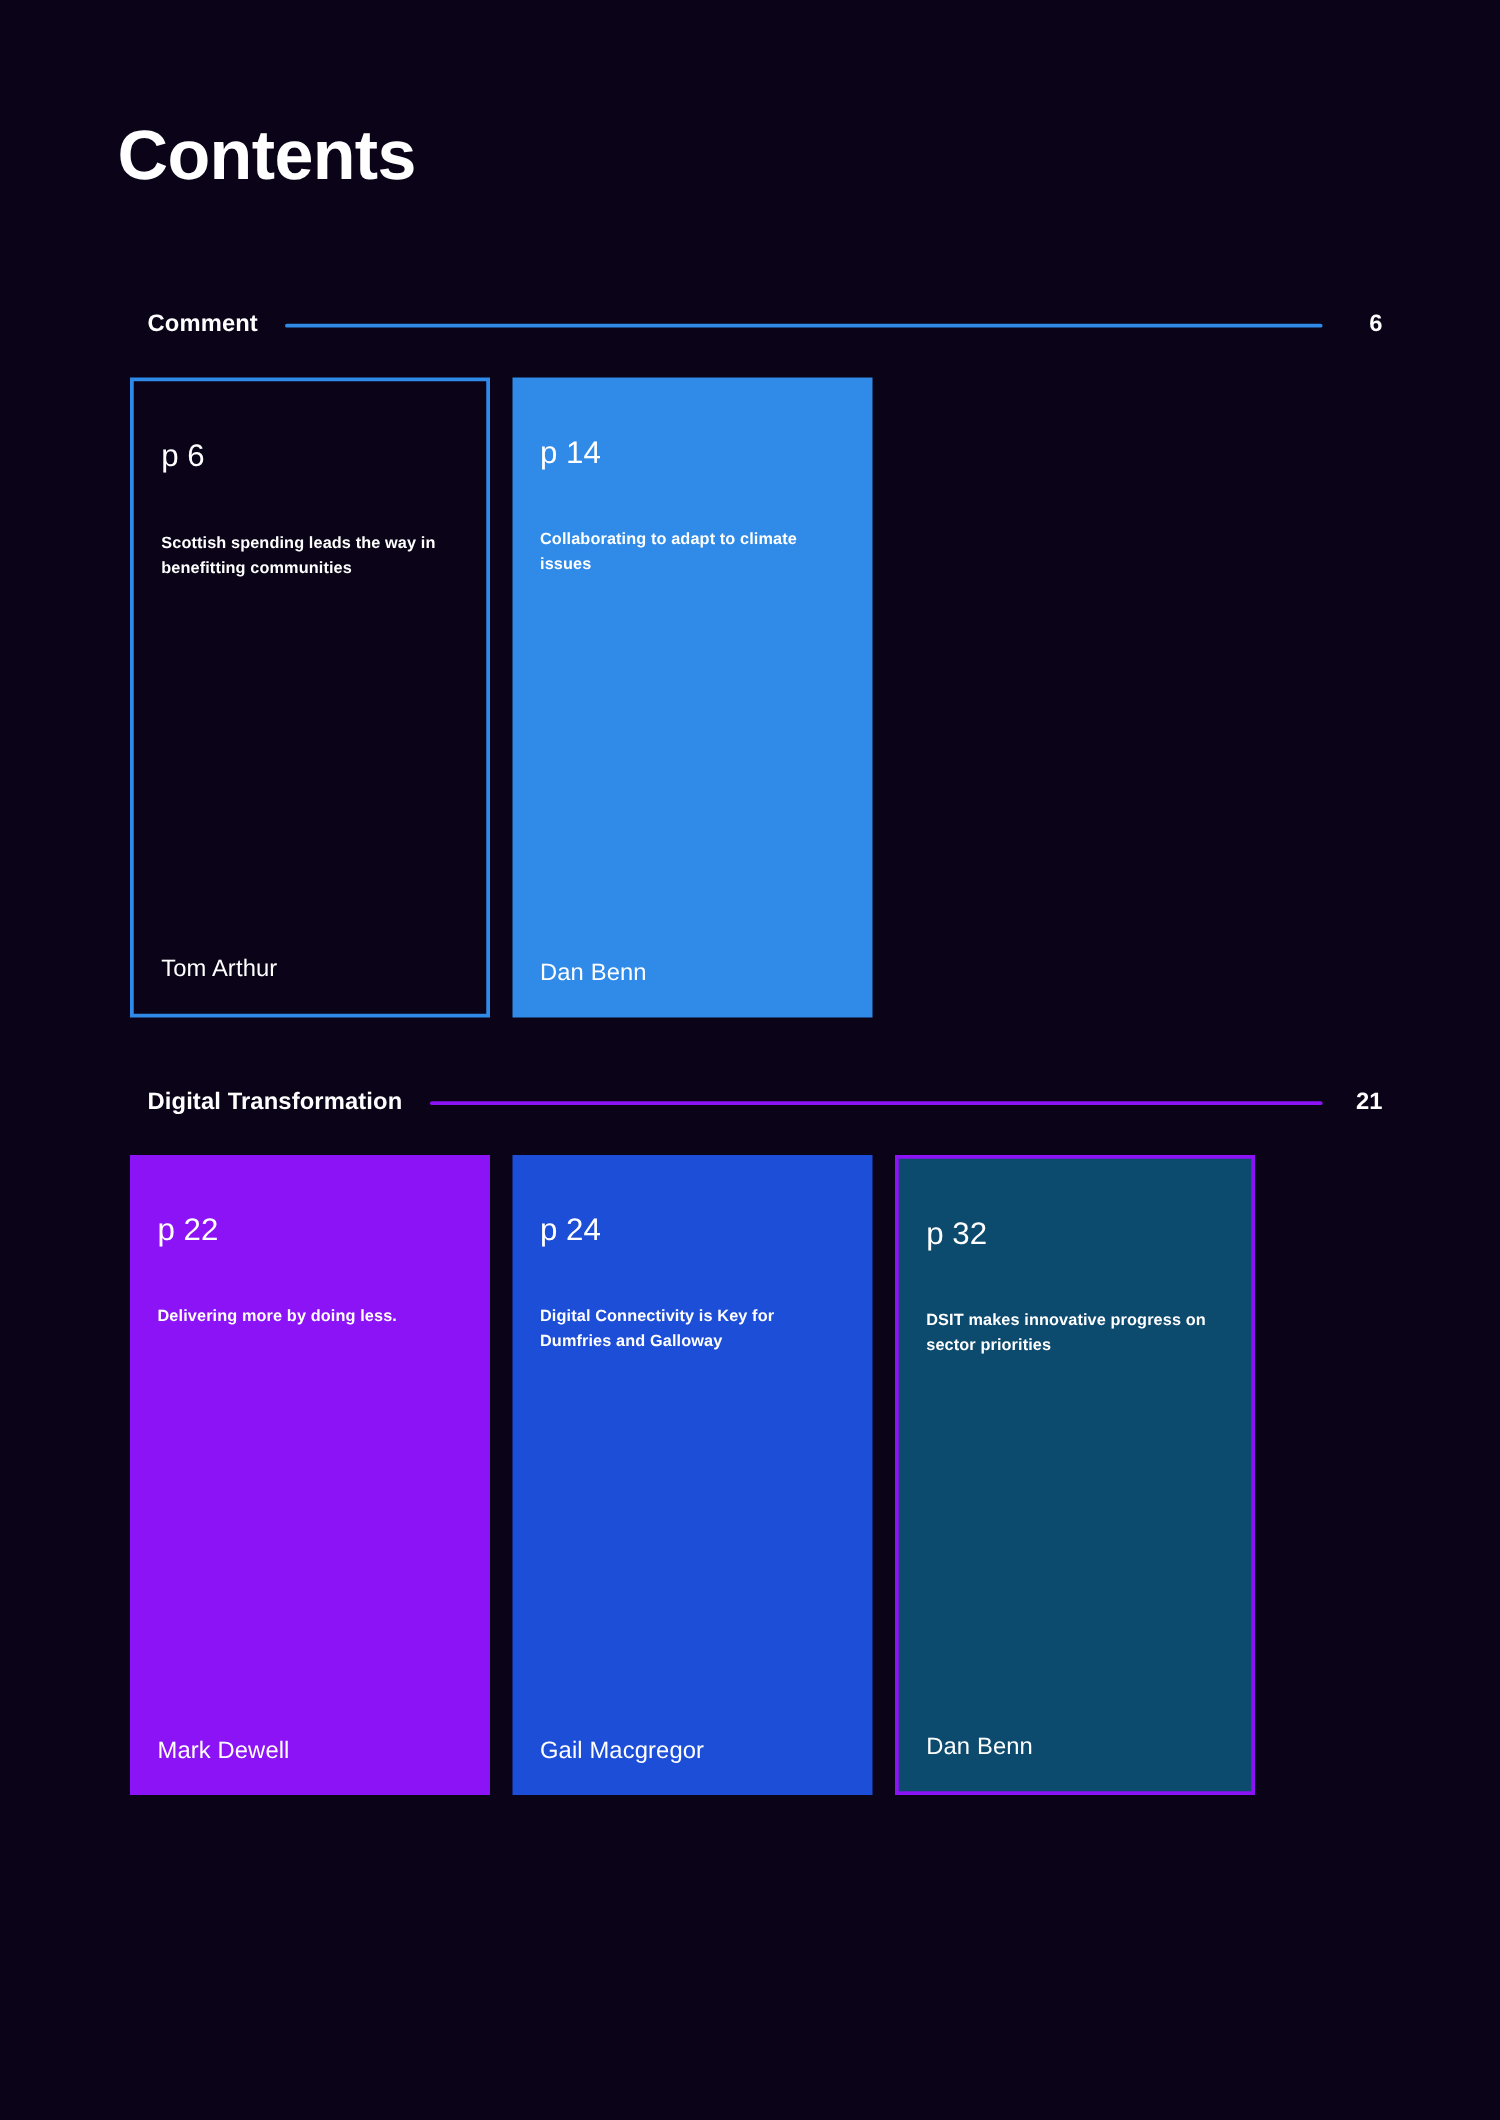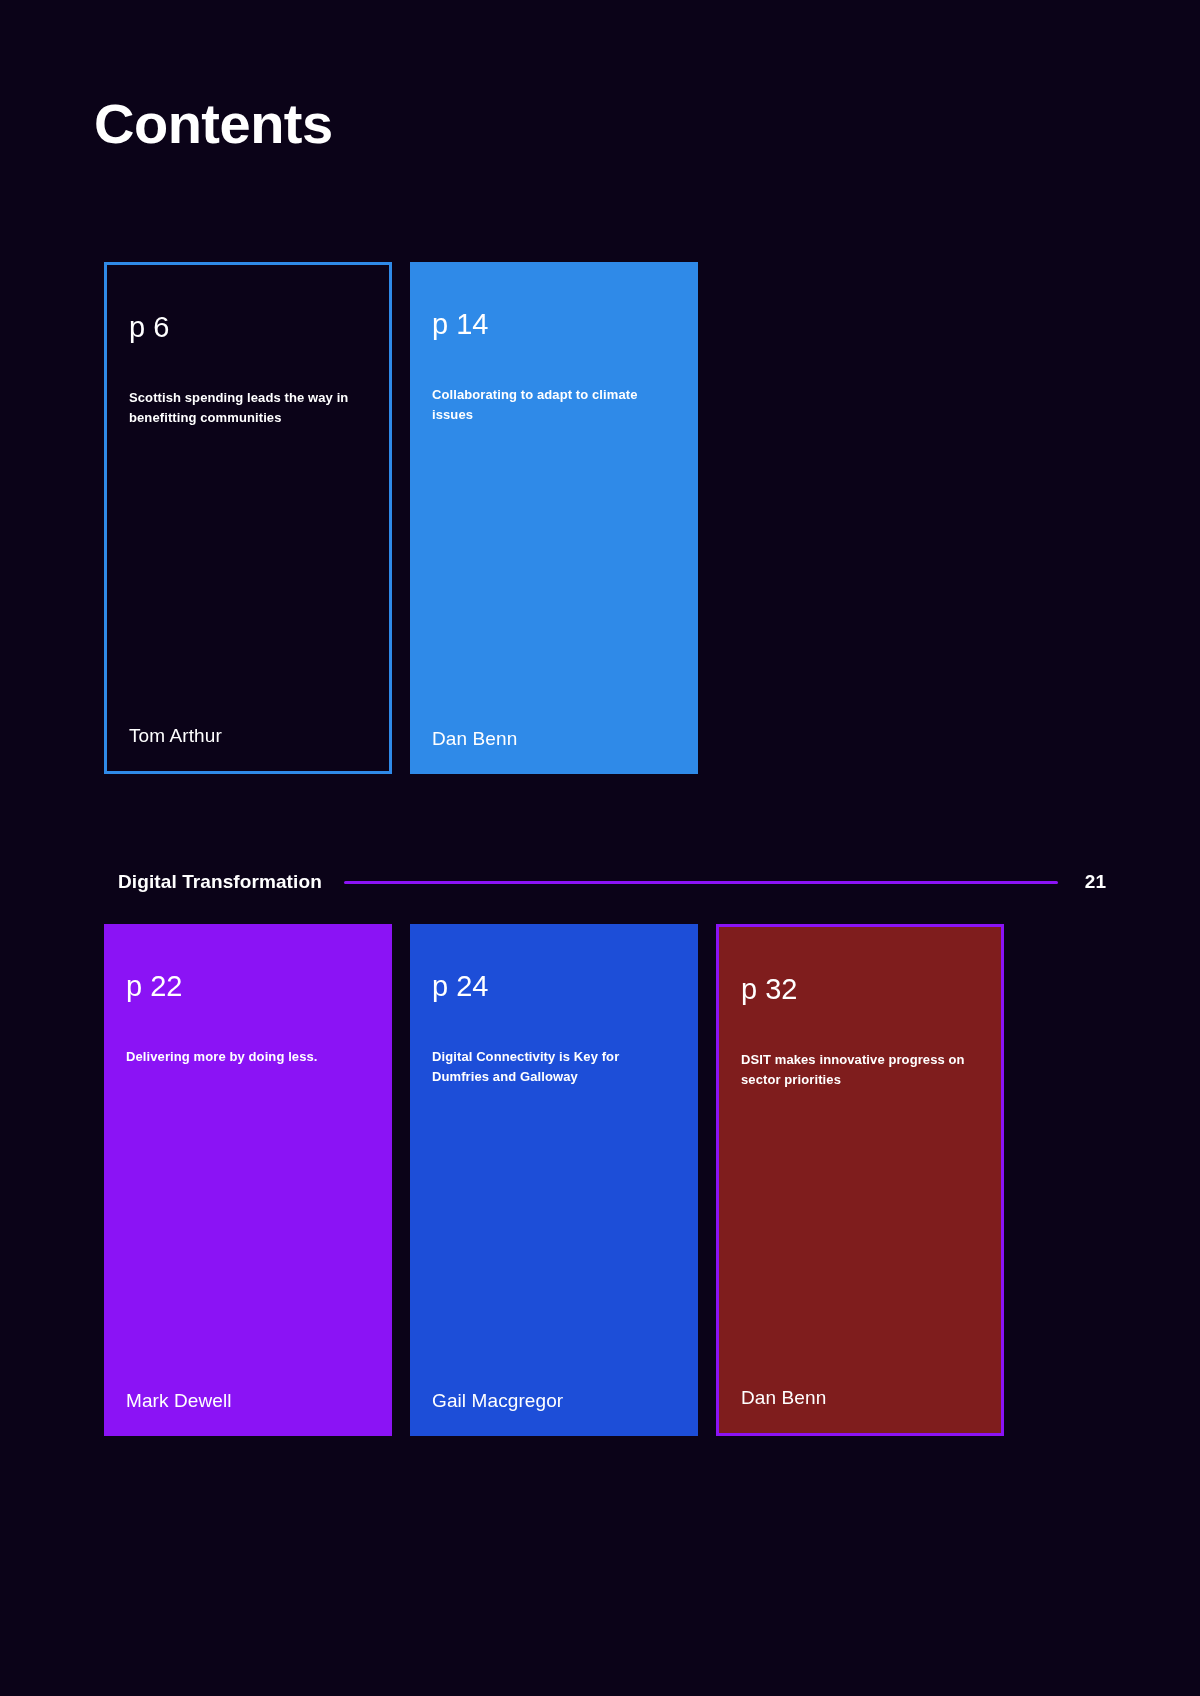--- a/index.html
+++ b/index.html
@@ -83,21 +83,21 @@
     height:512px;
     padding:48px 22px 24px 22px;
     display:flex;
     flex-direction:column;
   }
 
   .card.filled { border:none; }
   .card.outlined { background:transparent; }
 
   .card-page {
-    font-size:29px;
+    font-size:25px;
     font-weight:400;
     color:#ffffff;
     line-height:1;
     margin-bottom:46px;
   }
 
   .card-title {
     font-size:13px;
     font-weight:700;
     line-height:1.52;
@@ -114,20 +114,25 @@
   }
 </style>
 </head>
 <body>
 
 <div class="page">
 
   <div class="page-title">Contents</div>
 
   <div class="section section-comment">
+    <div class="section-head">
+      <span class="section-name">Comment</span>
+      <span class="section-rule" style="background: rgb(47, 138, 232);"></span>
+      <span class="section-page">6</span>
+    </div>
 
     <div class="cards">
 
       <div class="card outlined" style="background: rgb(11, 3, 24); border: 3px solid rgb(47, 138, 232);">
         <div class="card-page">p 6</div>
         <div class="card-title">Scottish spending leads the way in benefitting communities</div>
         <div class="card-author">Tom Arthur</div>
       </div>
 
 
@@ -154,21 +159,21 @@
         <div class="card-title">Delivering more by doing less.</div>
         <div class="card-author">Mark Dewell</div>
       </div>
 
       <div class="card filled" style="background: #1d4ed8;">
         <div class="card-page">p 24</div>
         <div class="card-title">Digital Connectivity is Key for Dumfries and Galloway</div>
         <div class="card-author">Gail Macgregor</div>
       </div>
 
-      <div class="card outlined" style="background: #7f1d1d; border: 3px solid rgb(139, 19, 245);">
+      <div class="card outlined" style="background: #0c4a6e; border: 3px solid rgb(139, 19, 245);">
         <div class="card-page">p 32</div>
         <div class="card-title">DSIT makes innovative progress on sector priorities</div>
         <div class="card-author">Dan Benn</div>
       </div>
 
     </div>
   </div>
 
 </div>
 

